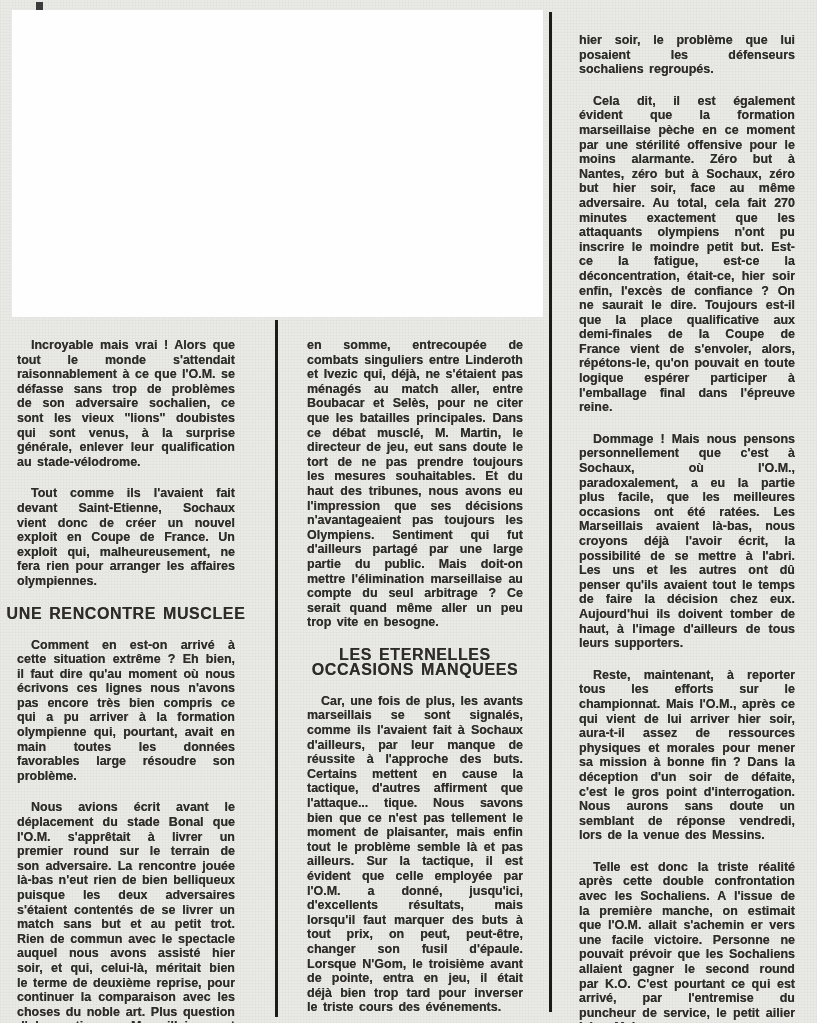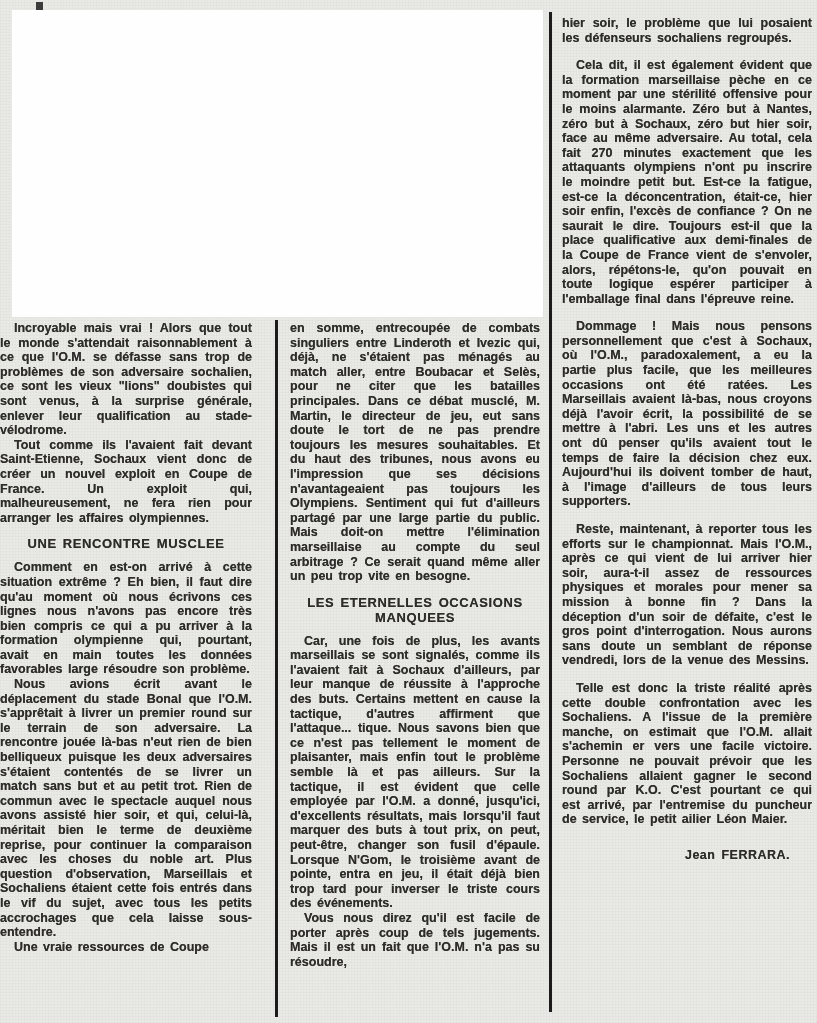--- a/index.html
+++ b/index.html
@@ -48,30 +48,30 @@
     font-weight: 700;
     text-align: justify;
     word-spacing: 2px;
     text-shadow: 0 0 0.5px rgba(46,44,41,0.7);
   }
   .col-1 { left: 0;  top: 321px; width: 252px; }
   .col-2 { left: 290px; top: 321px; width: 250px; }
   .col-3 { left: 562px; top: 16px;  width: 250px; }
 
   .col p {
-    margin: 0;
+    margin: 17px;
     text-indent: 14px;
   }
   .col p.cont { text-indent: 0; }
   .col-3 p { margin-bottom: 13px; }
   .col-heading {
     font-weight: 700;
     text-align: center;
     text-indent: 0 !important;
-    font-size: 13px;
+    font-size: 16px;
     letter-spacing: 0.6px;
     margin: 11px 0 9px 0 !important;
     line-height: 15px;
   }
   .byline {
     text-align: right;
     padding-right: 22px;
     font-weight: 700;
     letter-spacing: 0.5px;
     margin-top: 21px;

